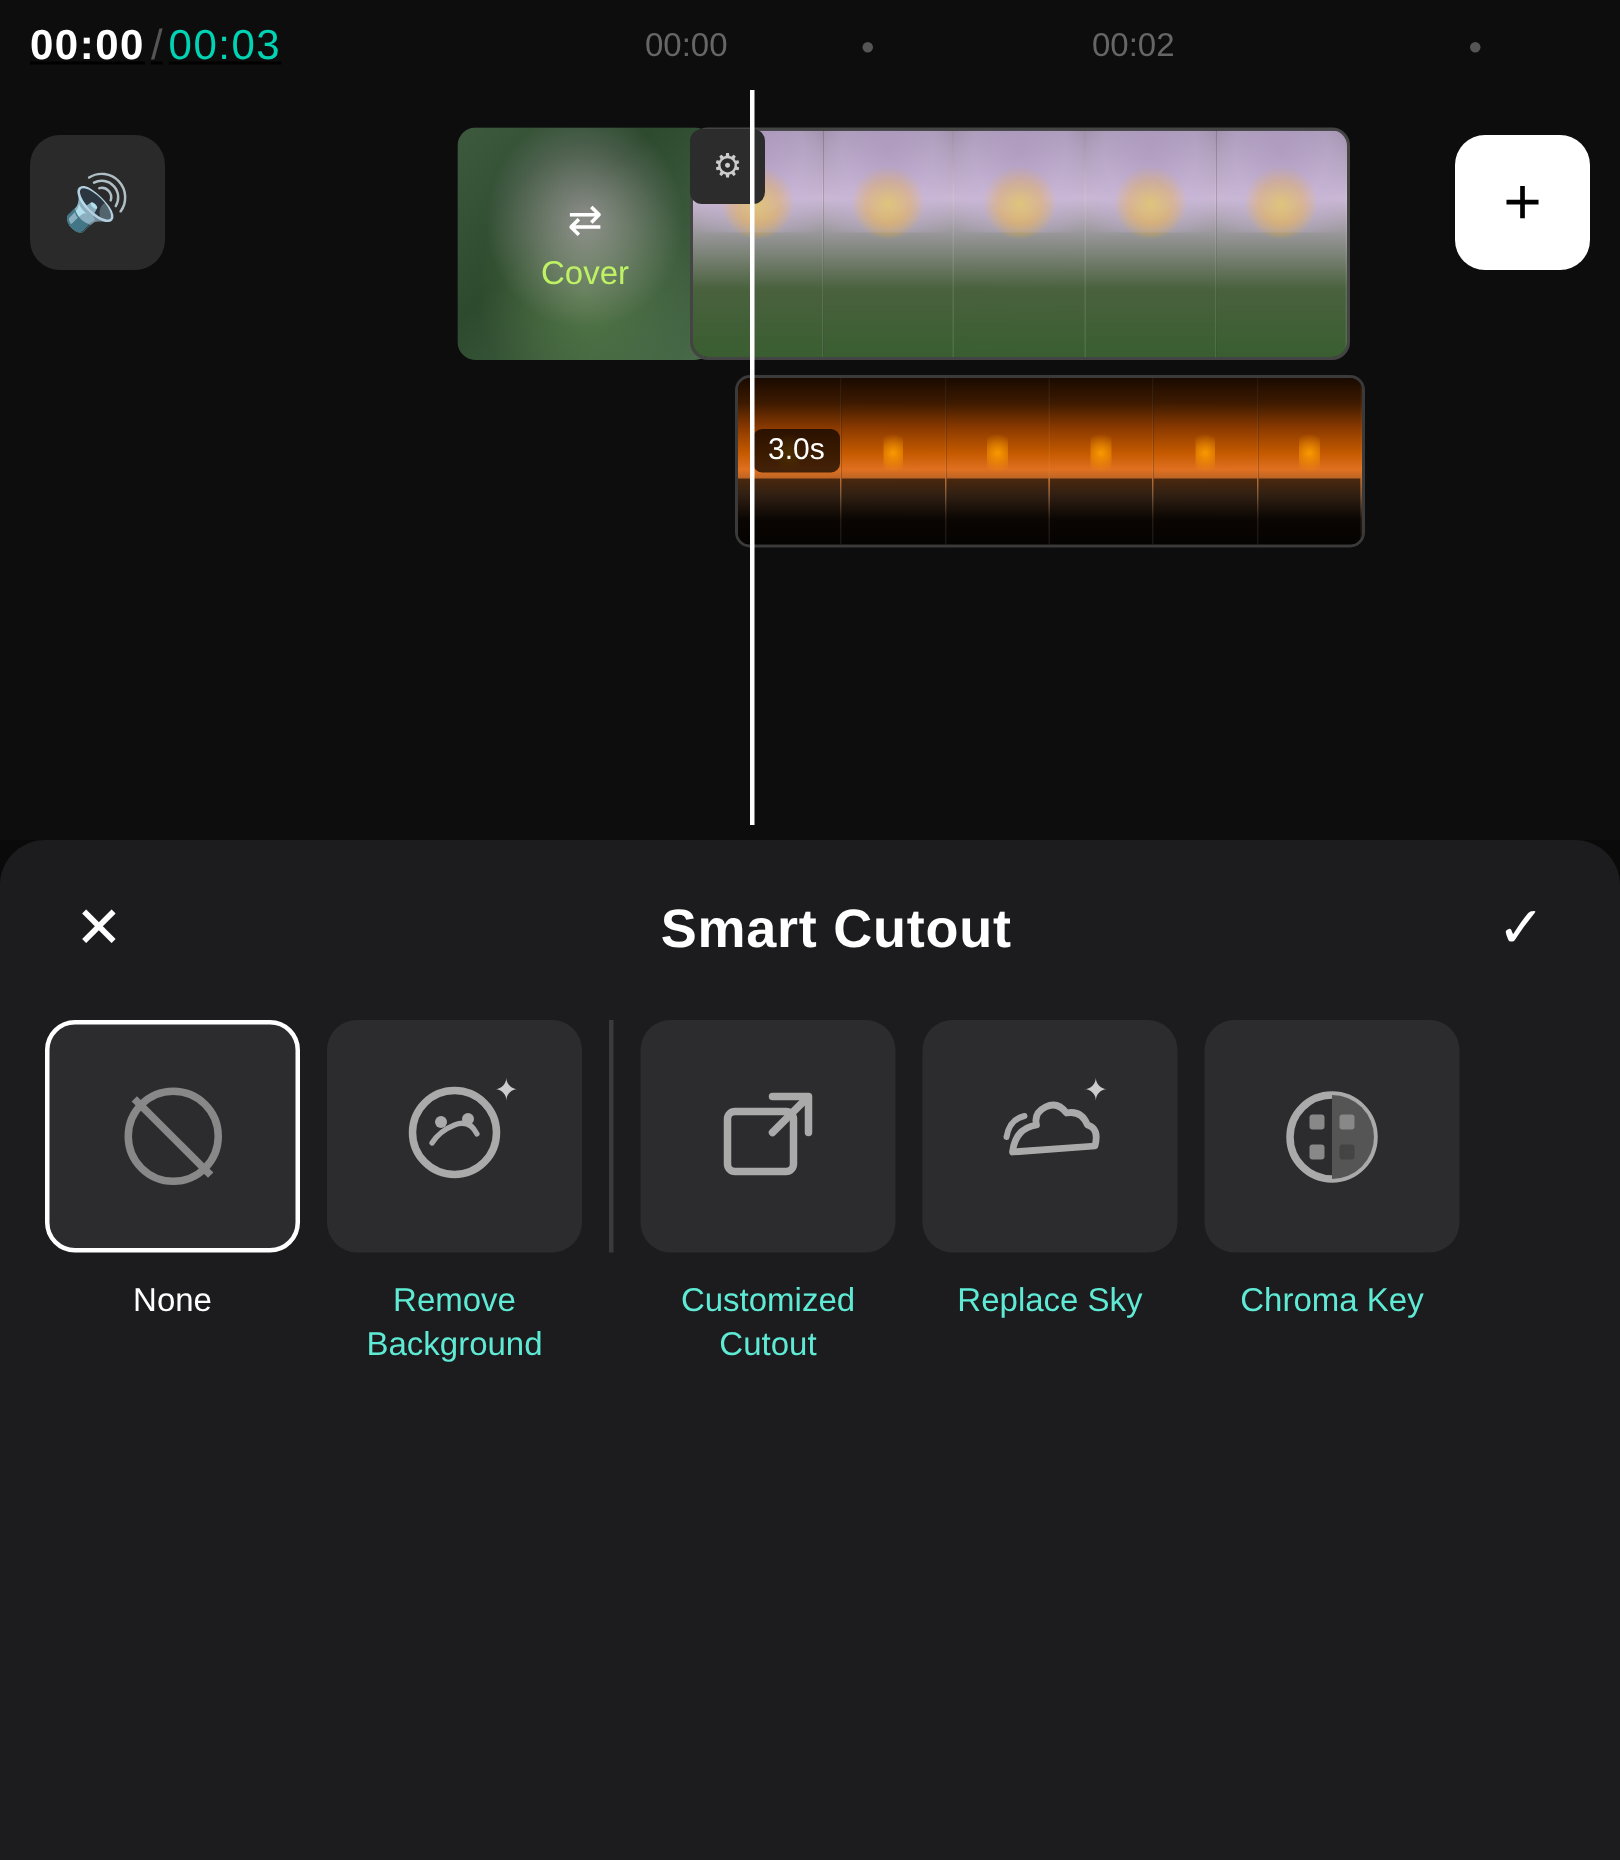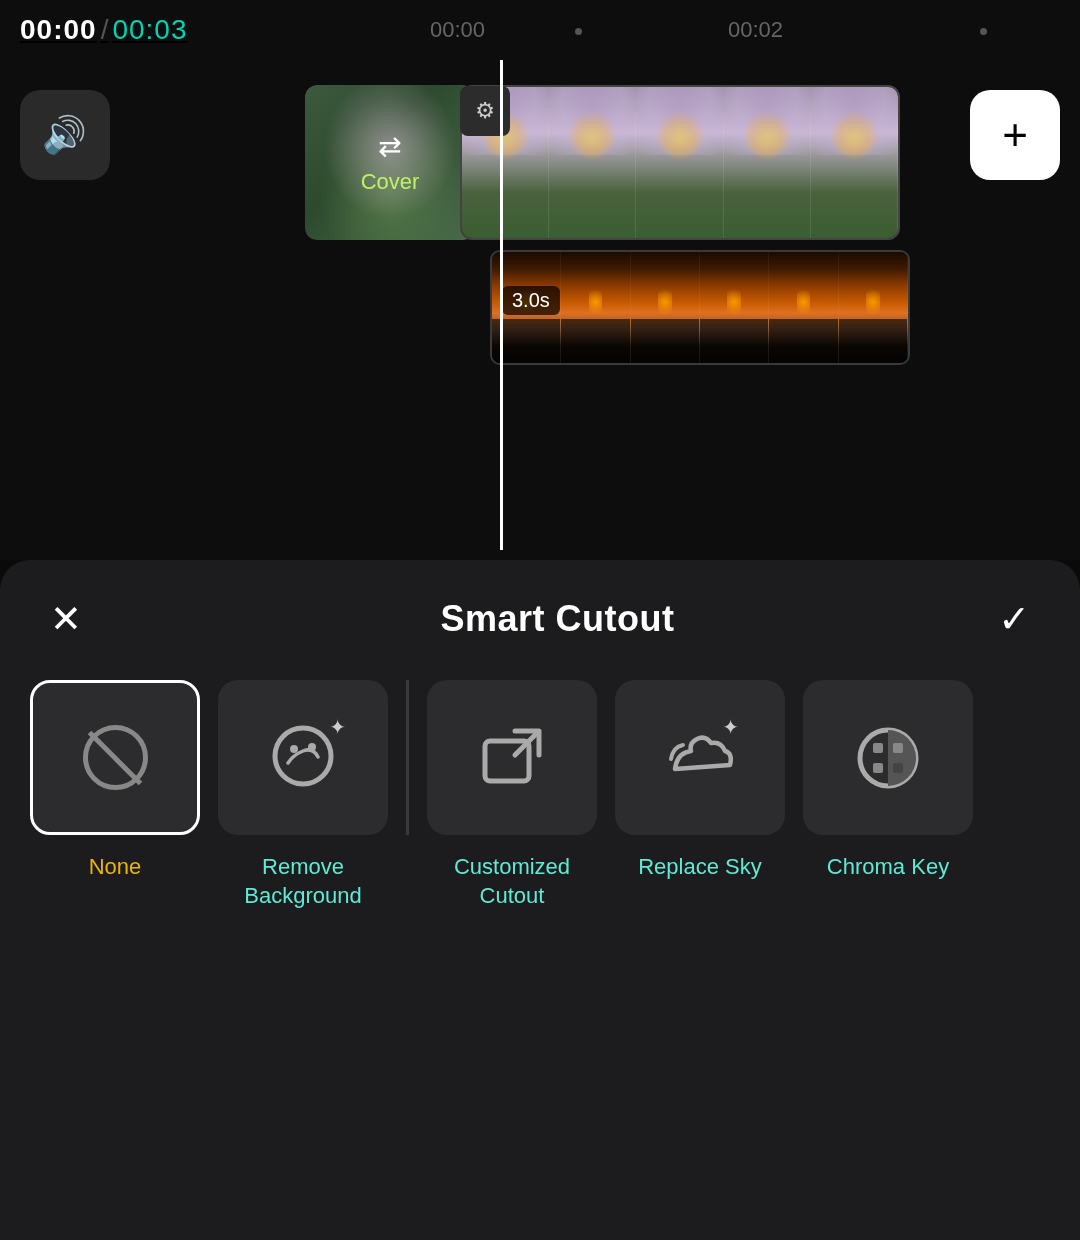--- a/index.html
+++ b/index.html
@@ -356,21 +356,21 @@
       border: 3px solid #ffffff;
     }
 
     .option-label {
       font-size: 22px;
       color: #5eead4;
       text-align: center;
       line-height: 1.3;
     }
     .option-label.selected-label {
-      color: #eab308;
+      color: #ffffff;
     }
 
     
     .option-divider {
       width: 3px;
       height: 155px;
       background: #3a3a3c;
       align-self: flex-start;
       margin-top: 0;
       flex-shrink: 0;

